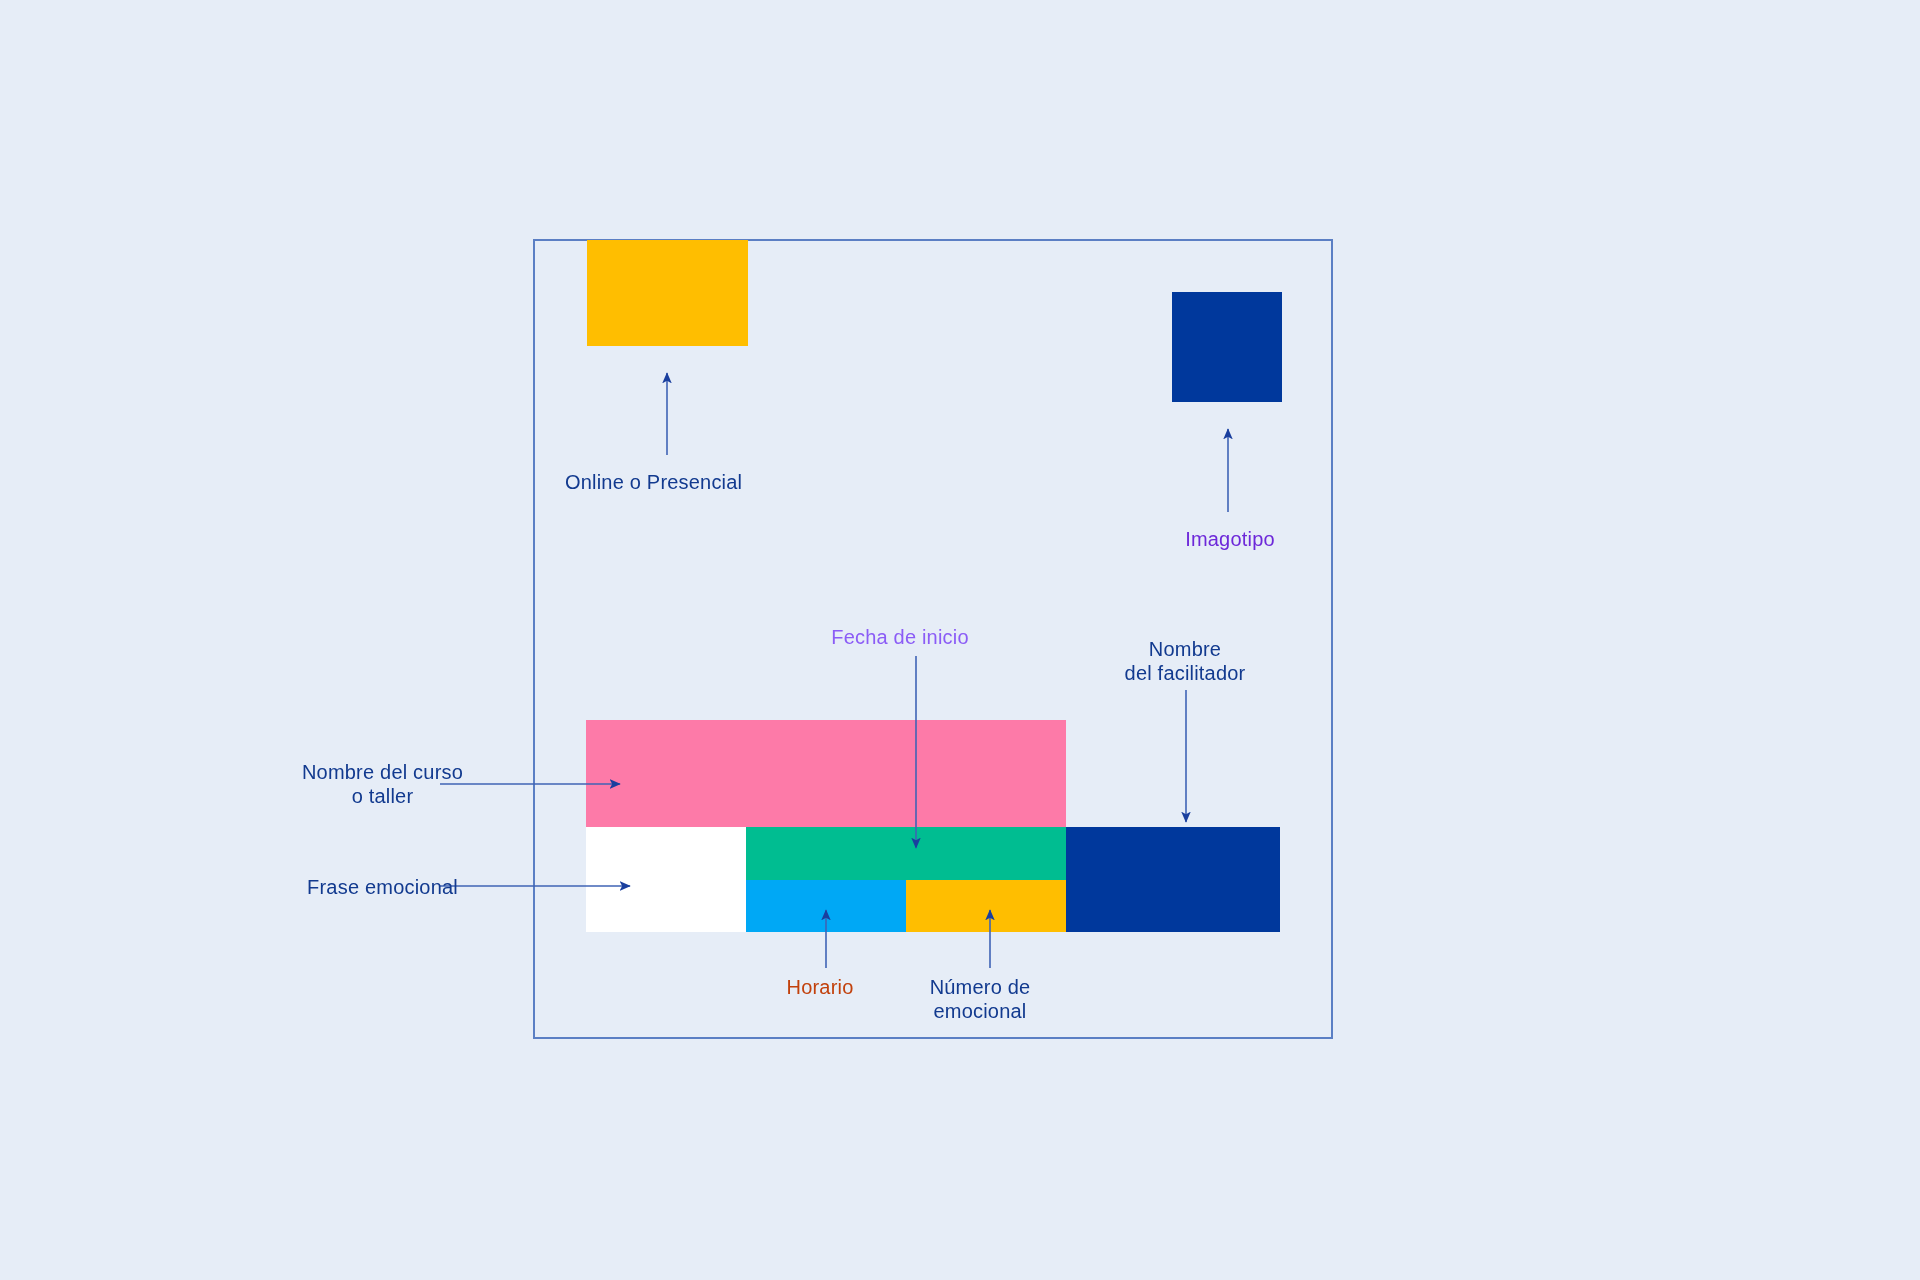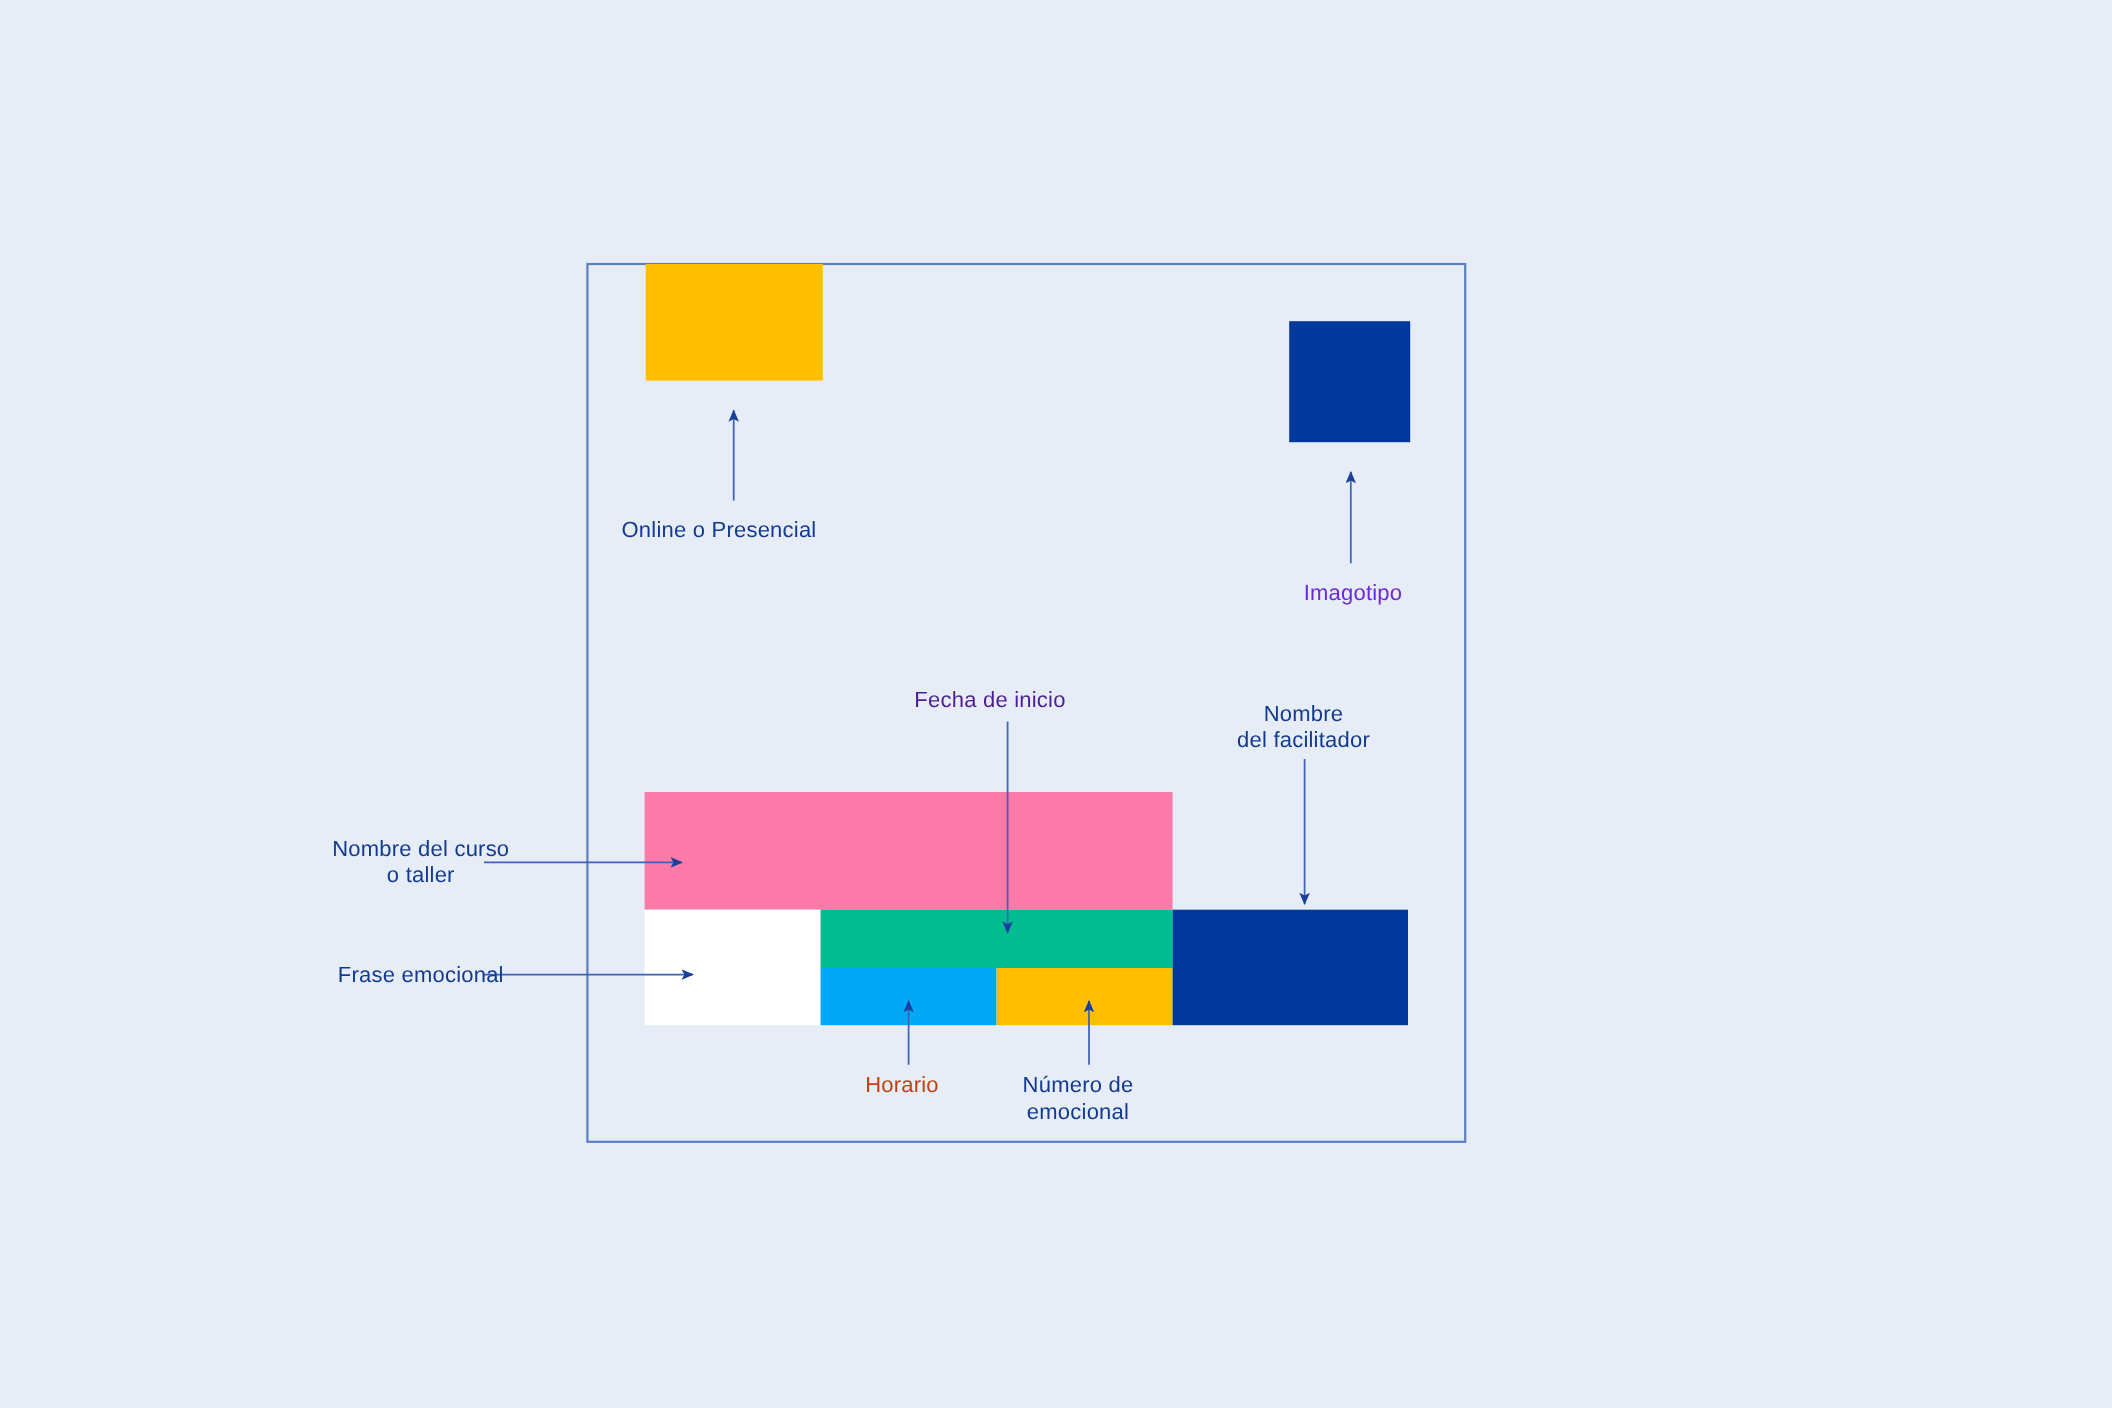--- a/index.html
+++ b/index.html
@@ -108,21 +108,21 @@
         <line x1="1186" y1="690" x2="1186" y2="822" marker-end="url(#arrowhead)"></line>
         <line x1="440" y1="784" x2="620" y2="784" marker-end="url(#arrowhead)"></line>
         <line x1="440" y1="886" x2="630" y2="886" marker-end="url(#arrowhead)"></line>
         <line x1="826" y1="968" x2="826" y2="910" marker-end="url(#arrowhead)"></line>
         <line x1="990" y1="968" x2="990" y2="910" marker-end="url(#arrowhead)"></line>
       </g>
   </svg>
 
   <div class="label lbl-online" style="color: rgb(18, 58, 143);">Online o Presencial</div>
   <div class="label lbl-imagotipo" style="color: #6d28d9;">Imagotipo</div>
-  <div class="label lbl-fecha" style="color: #4c1d95;">Fecha de inicio</div>
+  <div class="label lbl-fecha" style="color: #8b5cf6;">Fecha de inicio</div>
   <div class="label lbl-facilitador" style="color: rgb(18, 58, 143);">Nombre
 del facilitador</div>
   <div class="label lbl-curso" style="color: rgb(18, 58, 143);">Nombre del curso
 o taller</div>
   <div class="label lbl-frase" style="color: rgb(18, 58, 143);">Frase emocional</div>
   <div class="label lbl-horario" style="color: #c2410c;">Horario</div>
   <div class="label lbl-sesiones" style="color: rgb(18, 58, 143);">Número de
 emocional</div>
 
 </div>

